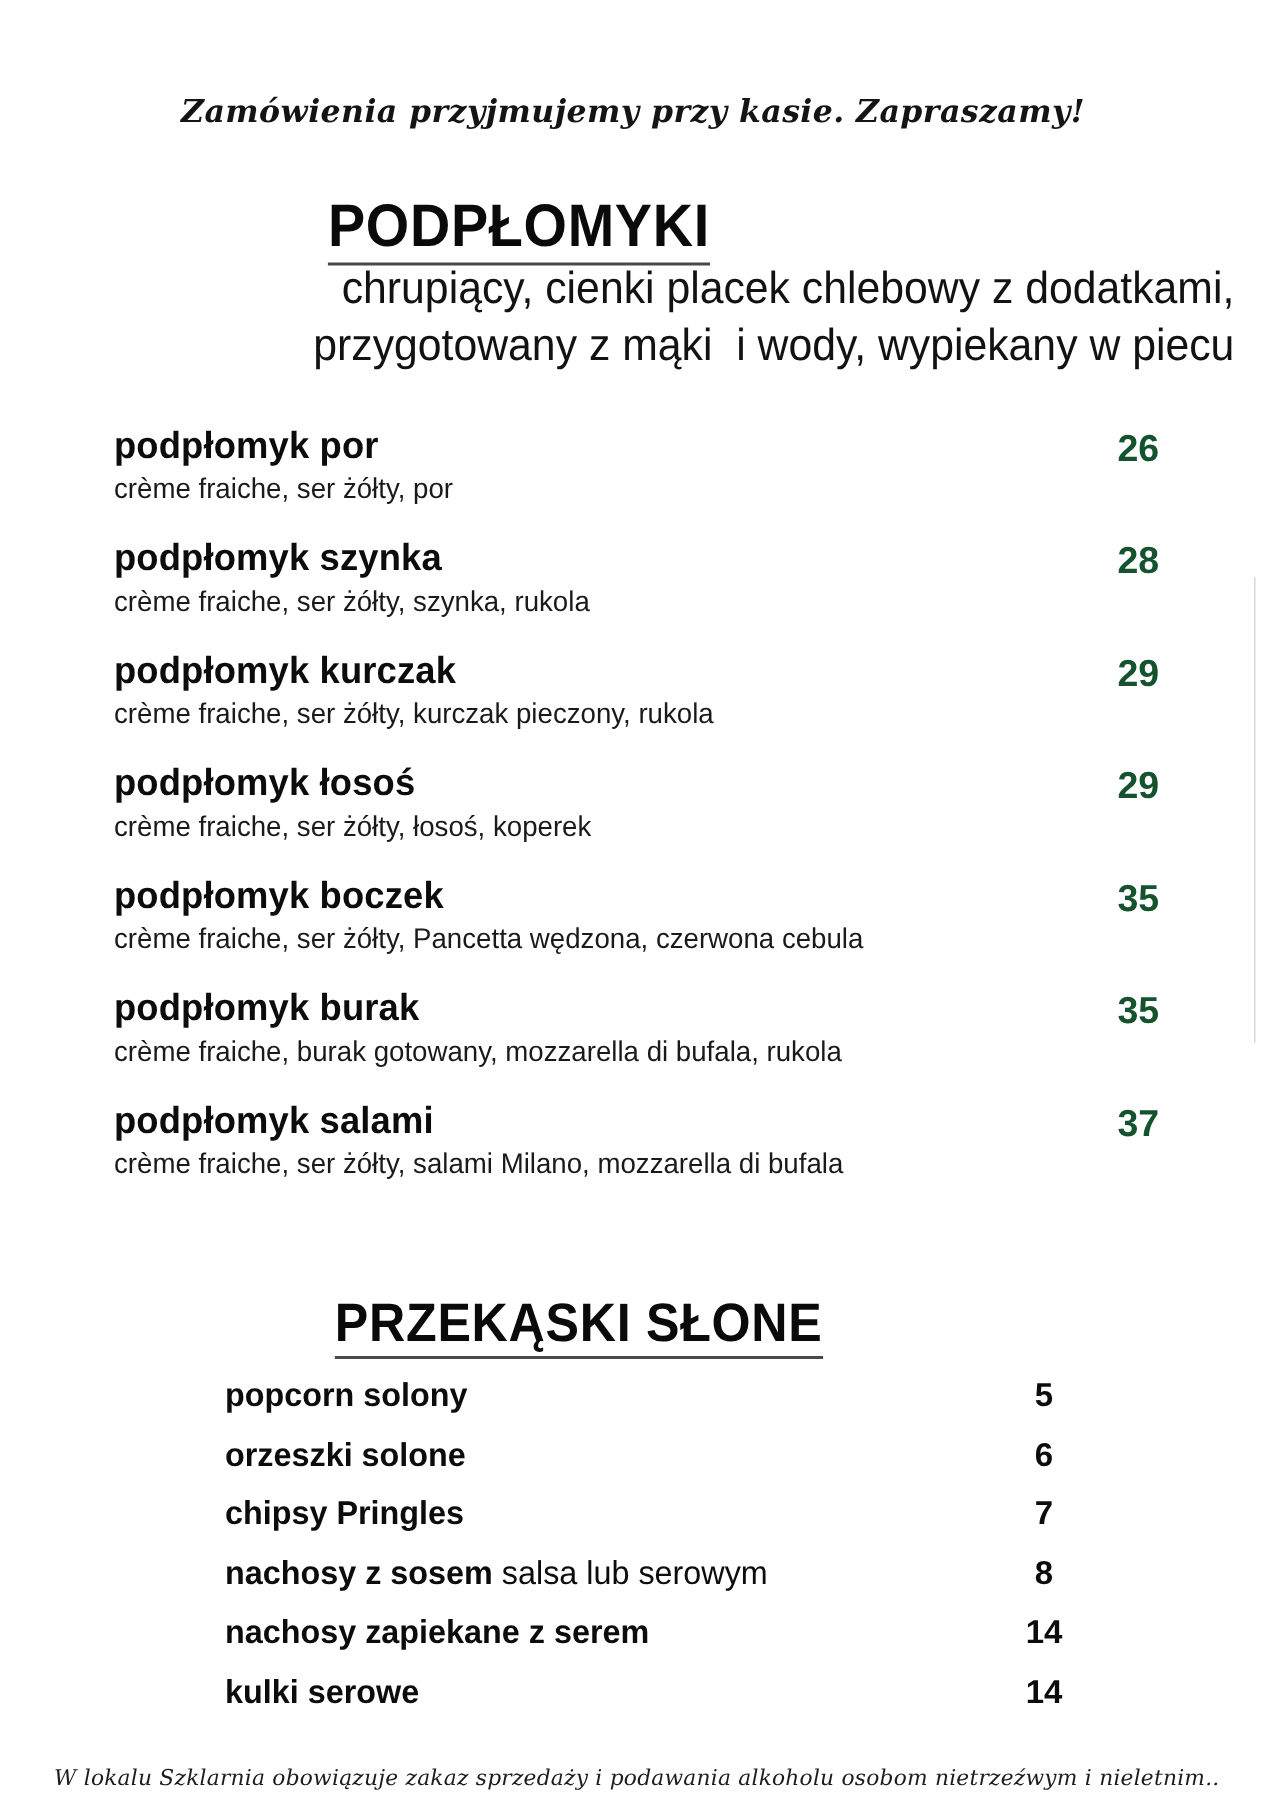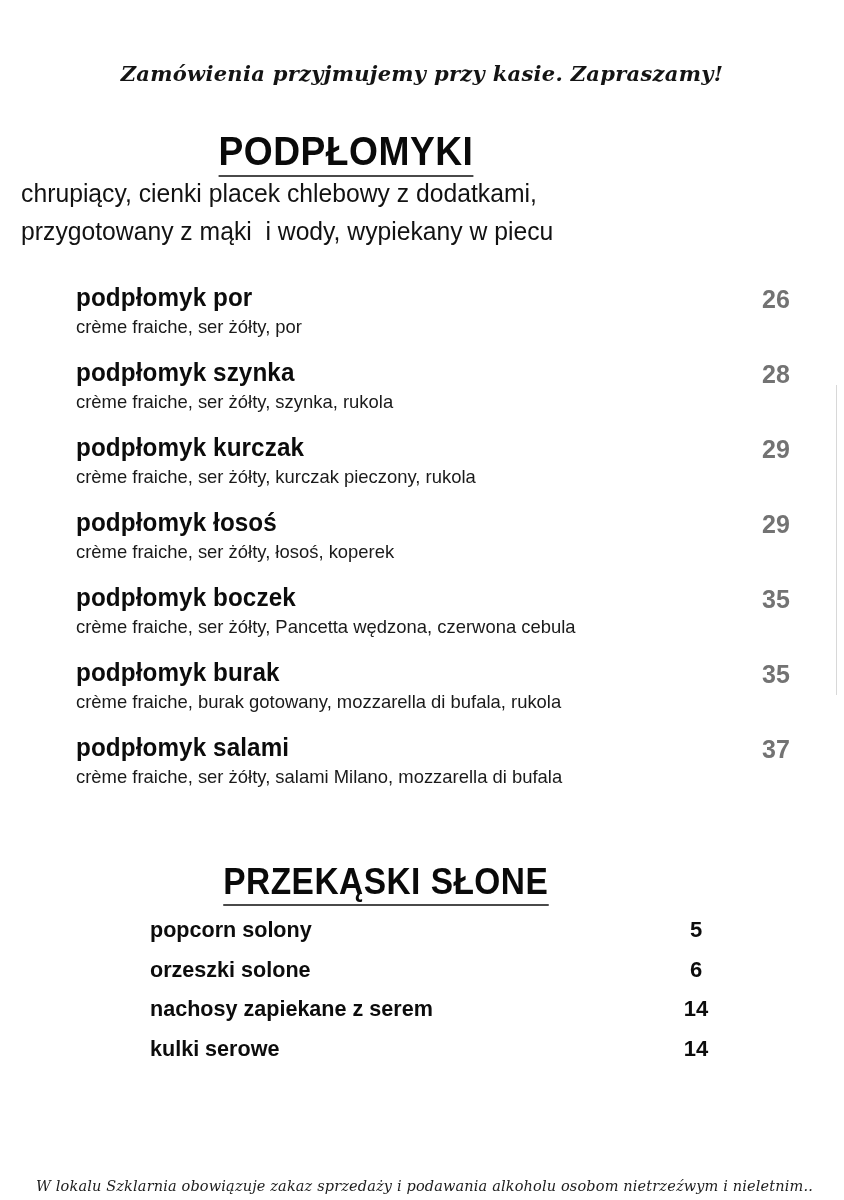--- a/index.html
+++ b/index.html
@@ -67,22 +67,22 @@
     top: 826px;
     font-size: 36px;
     letter-spacing: 0.5px;
     padding-left: 40px;
   }
 
   .section-sub {
     position: absolute;
     left: 0;
     width: 844px;
-    text-align: left;
-    font-size: 26px;
+    text-align: right;
+    font-size: 30px;
     line-height: 38px;
     font-weight: 400;
     color: #121212;
   }
   #sub-podplomyki { top: 139px; }
   .section-sub .sub-line {
     display: block;
     transform: scaleX(0.95);
     white-space: pre;
   }
@@ -120,24 +120,23 @@
     color: #1a1a1a;
     transform: scaleX(0.97);
     transform-origin: left center;
     white-space: nowrap;
   }
   .fb-price {
     position: absolute;
     left: 745px;
     top: 2px;
     width: 62px;
-    text-align: center;
     font-size: 25px;
     font-weight: 700;
-    color: #737373;
+    color: #14532d;
   }
 
   
   .snack-list {
     position: absolute;
     top: 882px;
     left: 0;
     width: 748px;
   }
   .sn-row {
@@ -278,21 +277,29 @@
     <div class="sn-row">
       <div class="sn-name"><span>popcorn solony</span><span class="sn-extra"></span></div>
       <div class="sn-price">5</div>
     </div>
 
     <div class="sn-row">
       <div class="sn-name"><span>orzeszki solone</span><span class="sn-extra"></span></div>
       <div class="sn-price">6</div>
     </div>
 
-
+    <div class="sn-row">
+      <div class="sn-name"><span>chipsy Pringles</span><span class="sn-extra"></span></div>
+      <div class="sn-price">7</div>
+    </div>
+
+    <div class="sn-row">
+      <div class="sn-name"><span>nachosy z sosem</span><span class="sn-extra"> salsa lub serowym</span></div>
+      <div class="sn-price">8</div>
+    </div>
 
     <div class="sn-row">
       <div class="sn-name"><span>nachosy zapiekane z serem</span><span class="sn-extra"></span></div>
       <div class="sn-price">14</div>
     </div>
 
     <div class="sn-row">
       <div class="sn-name"><span>kulki serowe</span><span class="sn-extra"></span></div>
       <div class="sn-price">14</div>
     </div>

